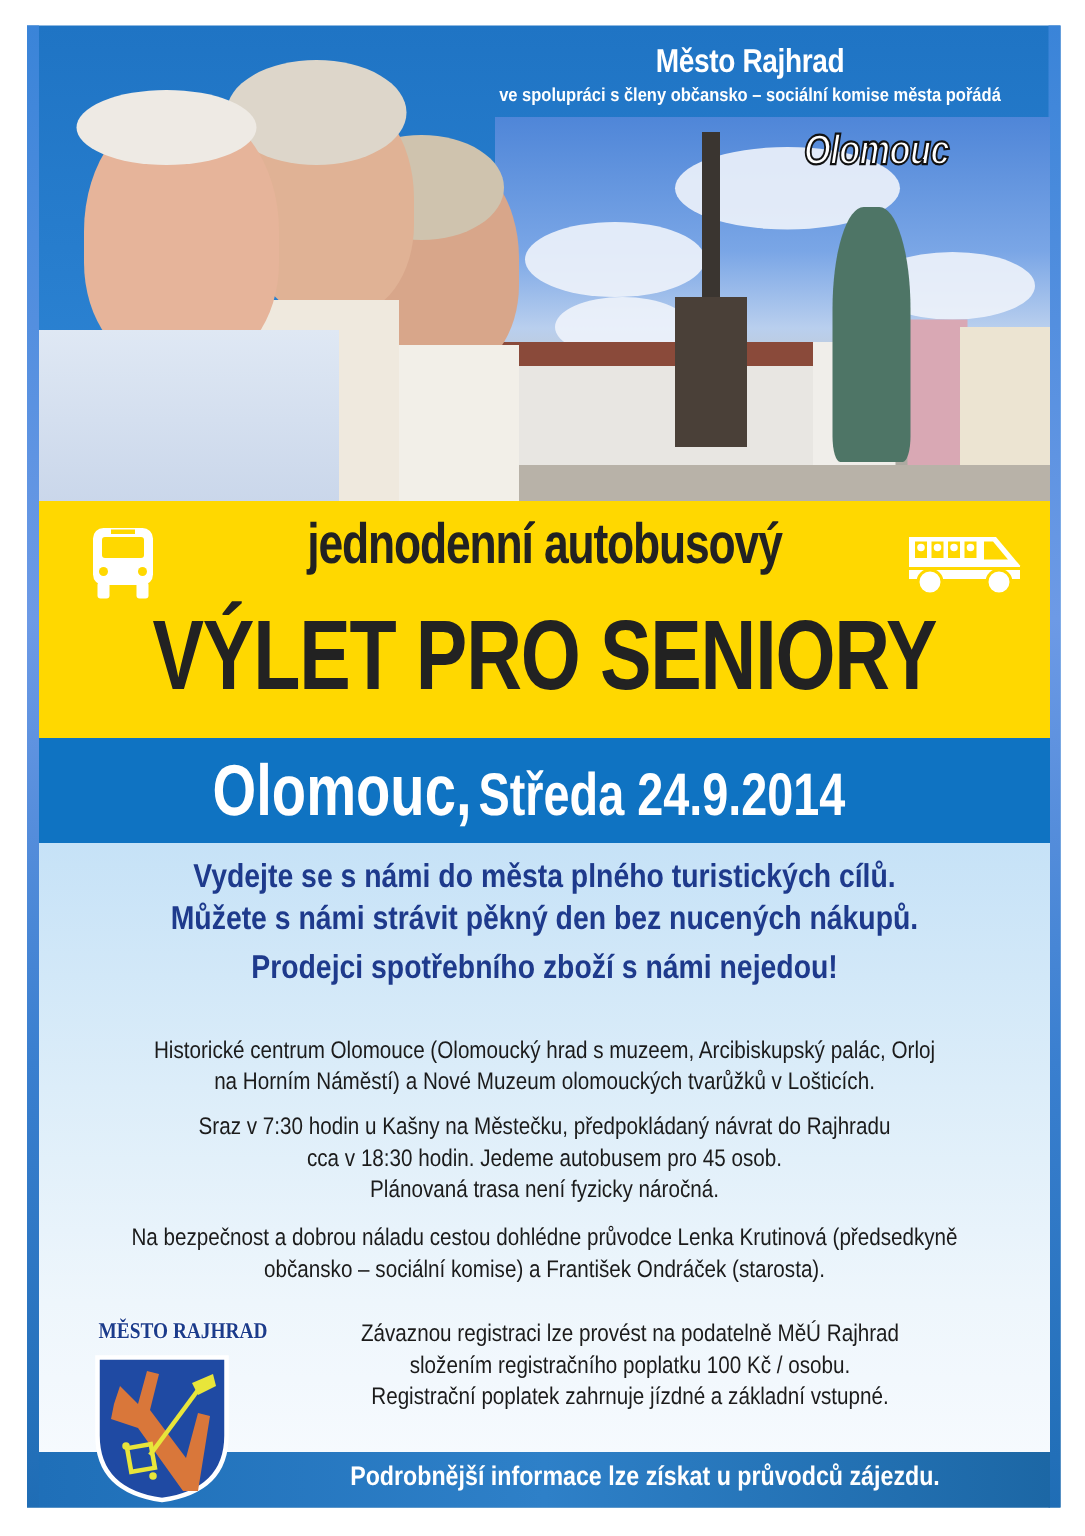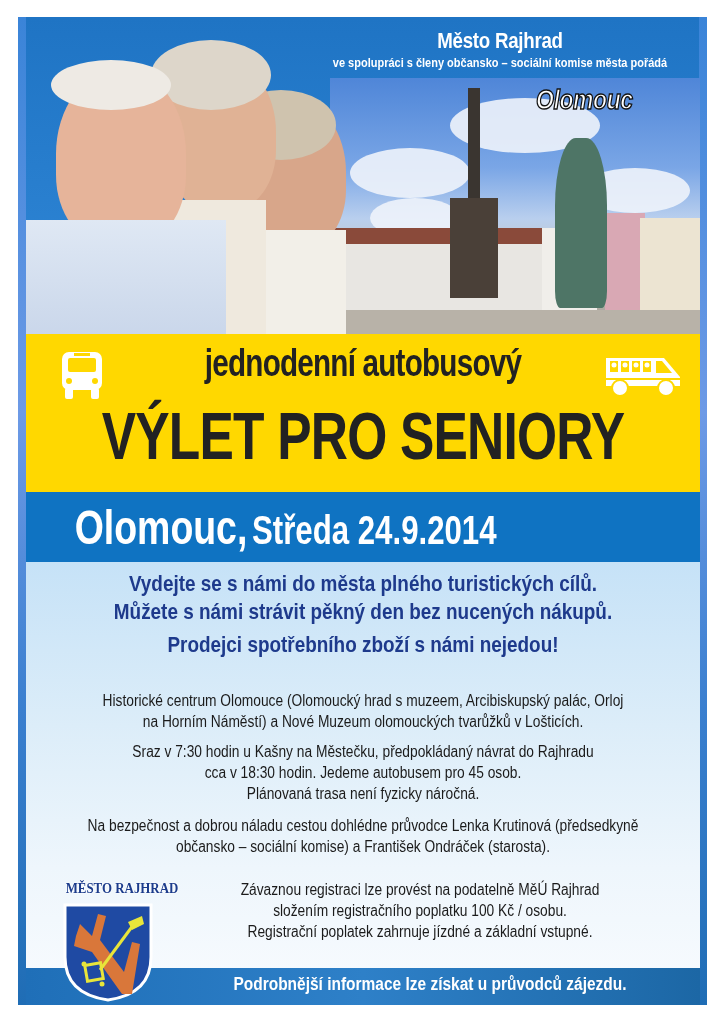--- a/index.html
+++ b/index.html
@@ -28,21 +28,21 @@
   .hair { position:absolute; background:#e8e4dc; border-radius:50%; }
   .shirt { position:absolute; background:linear-gradient(180deg,#dfe8f4,#c9d6ea); }
   
   .yellow { position:absolute; left:26px; top:334px; width:674px; height:158px; background:#ffd800; }
   .y-sub { position:absolute; left:26px; top:342px; width:674px; text-align:center; color:#222; font-weight:bold; font-size:38px; letter-spacing:-1px; transform:scaleX(0.78); }
   .y-main { position:absolute; left:26px; top:398px; width:674px; text-align:center; color:#222; font-weight:bold; font-size:66px; letter-spacing:-1px; transform:scaleX(0.78); white-space:nowrap; }
   .bus-l { position:absolute; left:60px; top:350px; width:44px; height:50px; }
   .bus-r { position:absolute; left:604px; top:355px; width:78px; height:42px; }
   
   .dateband { position:absolute; left:26px; top:492px; width:674px; height:70px; background:#0f73c2; }
-  .date { position:absolute; left:26px; top:500px; width:674px; color:#fff; font-weight:bold; white-space:nowrap; }
+  .date { position:absolute; left:26px; top:500px; width:674px; text-align:center; color:#fff; font-weight:bold; white-space:nowrap; }
   .date .city-name { font-size:48px; display:inline-block; transform:scaleX(0.78); transform-origin:right; }
   .date .day { font-size:40px; display:inline-block; transform:scaleX(0.78); transform-origin:left; }
   
   .content { position:absolute; left:26px; top:562px; width:674px; height:408px;
     background: linear-gradient(180deg,#c6e2f7 0%, #dcedf9 40%, #eef6fc 75%, #f6fafe 100%); }
   .lead { position:absolute; left:26px; width:674px; text-align:center; color:#1e3a8c; font-weight:bold; font-size:22px; transform:scaleX(0.86); white-space:nowrap; }
   .para { position:absolute; left:26px; width:674px; text-align:center; color:#1b1b1b; font-size:16px; line-height:21px; transform:scaleX(0.86); }
   .para div { white-space:nowrap; }
   
   .footer { position:absolute; left:26px; top:968px; width:674px; height:37px;

